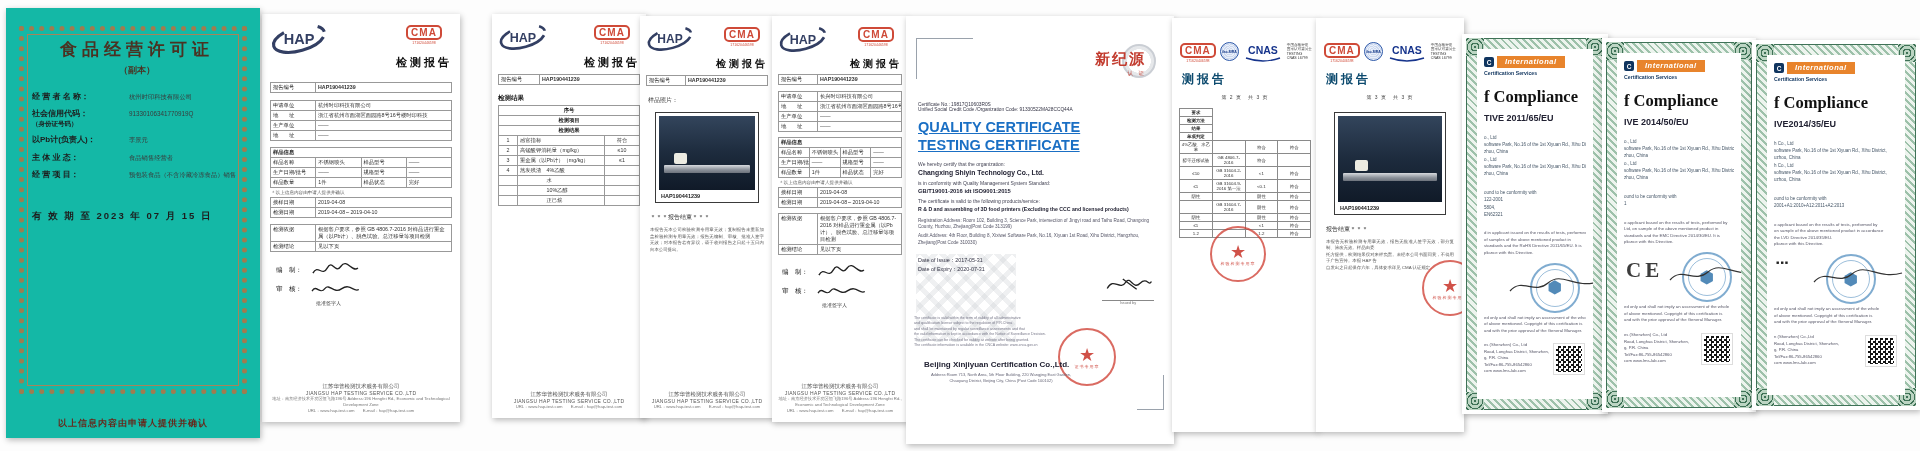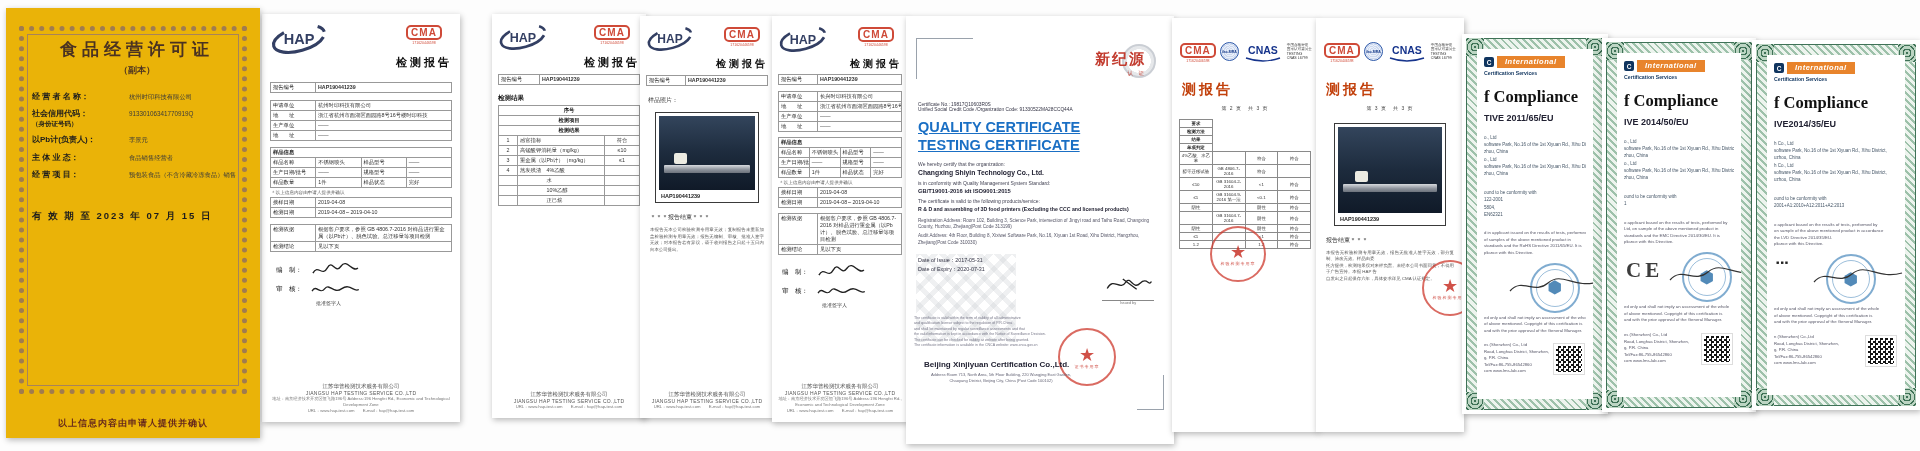--- a/index.html
+++ b/index.html
@@ -1,21 +1,21 @@
 <!DOCTYPE html>
 <html><head>
 <meta charset="utf-8">
 <style>
   html,body{margin:0;padding:0;background:#ffffff;}
   #canvas{position:relative;width:1920px;height:451px;background:#fdfdfd;overflow:hidden;
           font-family:"Liberation Sans","DejaVu Sans",sans-serif;color:#222;}
   .doc{position:absolute;background:#fff;box-shadow:1px 2px 6px rgba(0,0,0,.28);overflow:hidden;}.t6{font-size:6px;line-height:1.4}
   .t65{font-size:6.5px;line-height:1.4}.b{font-weight:bold}
   
-  .license{background:#eab308;overflow:visible;}
+  .license{background:#14b8a6;overflow:visible;}
   .lframe{position:absolute;left:13px;right:13px;top:18px;bottom:44px;
           border:5px dotted #a07c4f;outline:1px solid #a8835a;outline-offset:-9px;}
   .lbody{position:absolute;left:26px;right:18px;top:30px;}
   .ltitle{font-family:"Liberation Serif","DejaVu Serif",serif;font-weight:bold;
           font-size:17px;letter-spacing:5px;color:#4a3222;text-align:center;}
   .lsub{font-size:9px;color:#4a3222;text-align:center;margin:3px 0 15px;font-weight:bold;}
   .lrow{display:flex;margin-bottom:7px;align-items:flex-start;}
   .llab{width:97px;flex:none;font-weight:bold;font-size:8px;color:#1d1d1d;line-height:1.3;}
   .lsb{display:block;font-size:6.5px;}
   .lvalwrap{flex:1;min-width:0;}
@@ -57,21 +57,21 @@
   .endline{font-size:6px;color:#333;margin:10px 10px 0;}
   .fineprint{font-size:4.4px;color:#555;margin:5px 10px 0;text-align:justify;line-height:1.45;}
   
   .logorow{display:flex;align-items:center;gap:4px;margin:22px 6px 0 8px;}
   .ilac{width:17px;height:17px;border:1.5px solid #2a56a8;border-radius:50%;flex:none;
         display:flex;align-items:center;justify-content:center;
         background:repeating-radial-gradient(circle,#eaf0fa 0 1px,#cdd9ef 1px 2px);}
   .ilac span{font-size:3.5px;color:#1c3f8c;font-weight:bold;}
   .cnassvg{width:40px;height:22px;flex:none;}
   .cnasside{font-size:3.6px;color:#333;line-height:1.25;flex:none;}
-  .cmatitle{font-weight:bold;font-size:14px;letter-spacing:3px;color:#c2410c;margin:18px 0 0 10px;}
+  .cmatitle{font-weight:bold;font-size:12px;letter-spacing:3px;color:#0c4a6e;margin:8px 0 0 10px;}
   .pageline{font-size:5px;color:#444;text-align:center;margin-top:6px;letter-spacing:1px;}
   .ctab{border-collapse:collapse;table-layout:fixed;width:132px;margin:8px auto 0;}
   .ctab td,.ctab th{border:1px solid #8a8a8a;font-size:4.4px;padding:1px;text-align:center;
        color:#333;font-weight:normal;overflow:hidden;}
   .ctab th{color:#1a1a1a;font-weight:bold;}
   .rstamp{position:absolute;border:2.5px solid rgba(205,58,45,.75);border-radius:50%;
           display:flex;align-items:center;justify-content:center;flex-direction:column;
           color:rgba(200,50,40,.85);}
   .rstamp .star{font-size:18px;line-height:1;}
   .rstamp .sttx{font-size:4px;letter-spacing:1px;}

